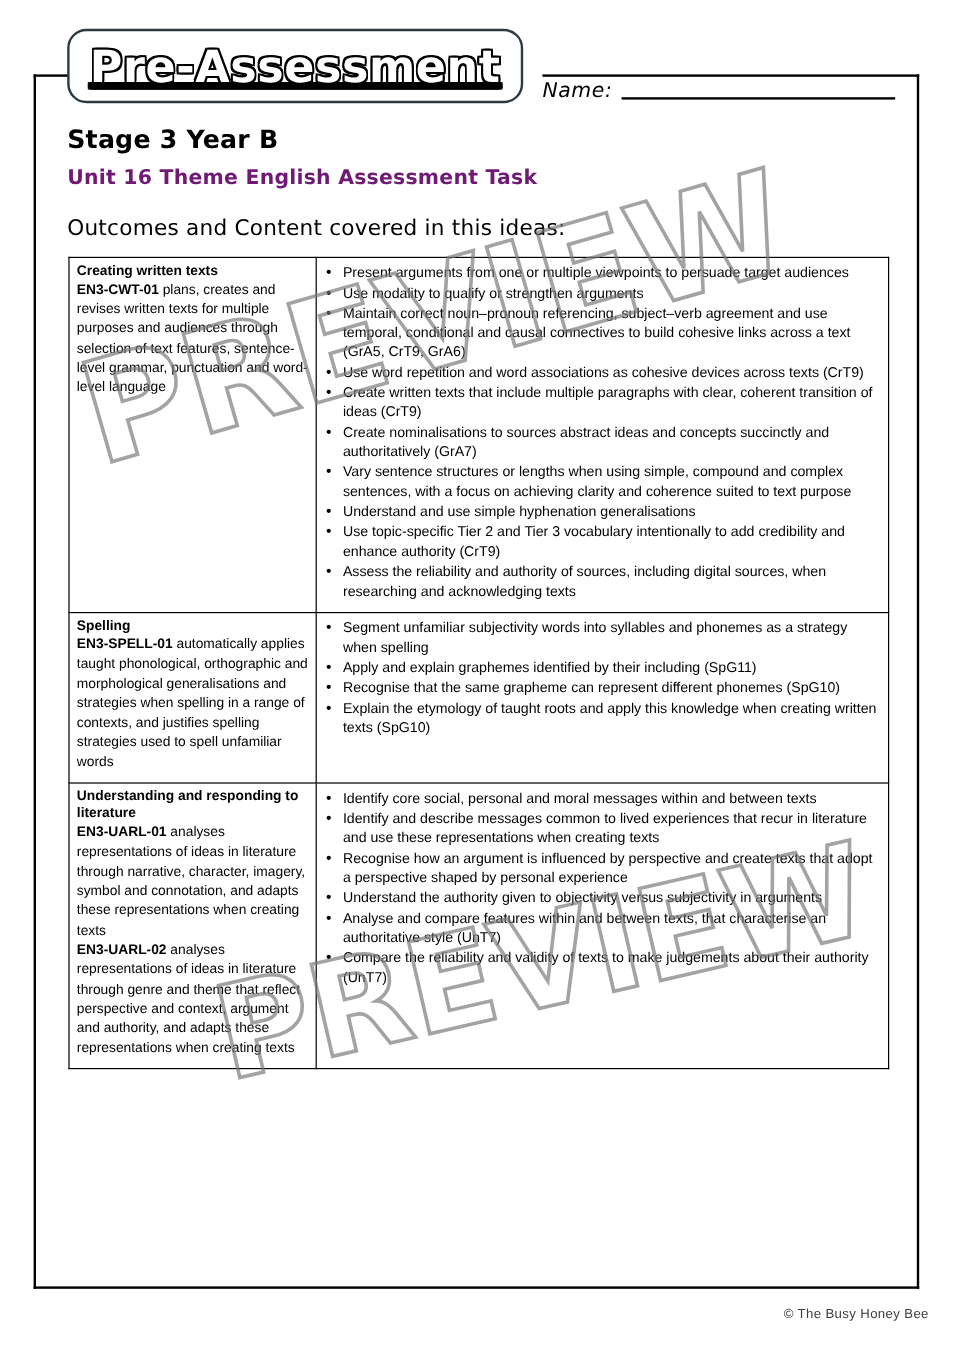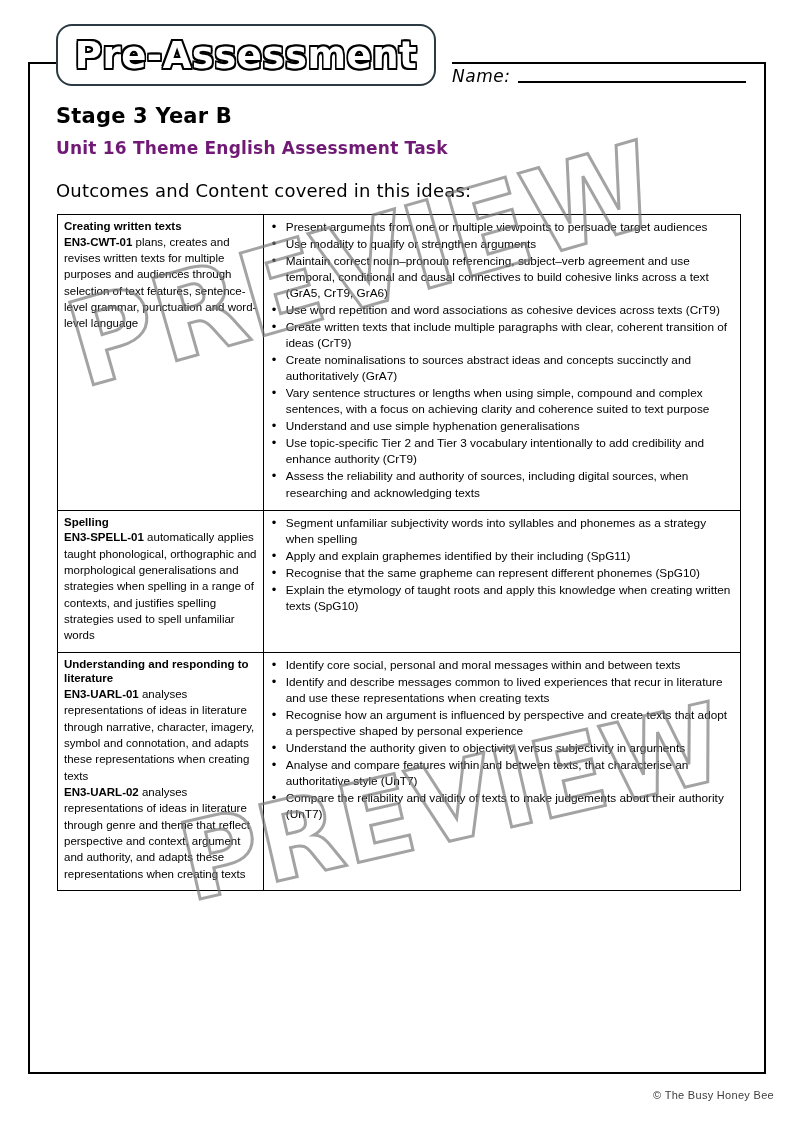--- a/index.html
+++ b/index.html
@@ -56,20 +56,21 @@
     font-weight: 700;
     letter-spacing: 0.5px;
     color: #ffffff;
     -webkit-text-stroke: 2px #000;
     paint-order: stroke fill;
     text-shadow:
       -1.6px -1.6px 0 #000, 1.6px -1.6px 0 #000,
       -1.6px  1.6px 0 #000, 1.6px  1.6px 0 #000,
       -1.6px 0 0 #000, 1.6px 0 0 #000,
       0 -1.6px 0 #000, 0 1.6px 0 #000;
+    text-decoration: underline;
   }
 
   
   #name-block {
     position: absolute;
     left: 452px; top: 66px;
     display: flex;
     align-items: flex-end;
     gap: 8px;
     z-index: 6;

